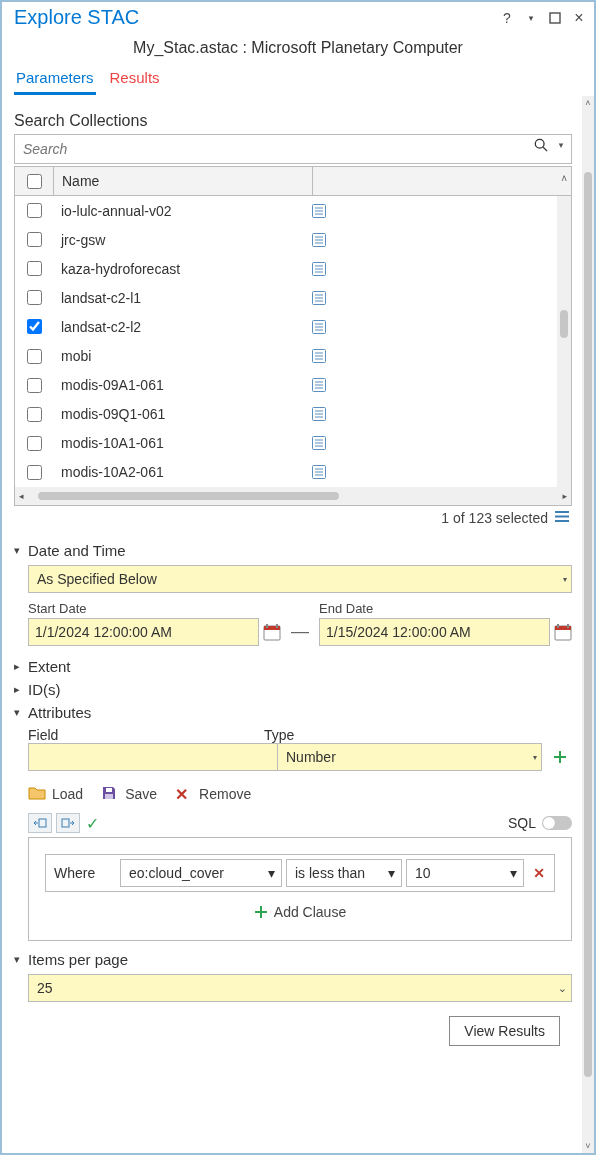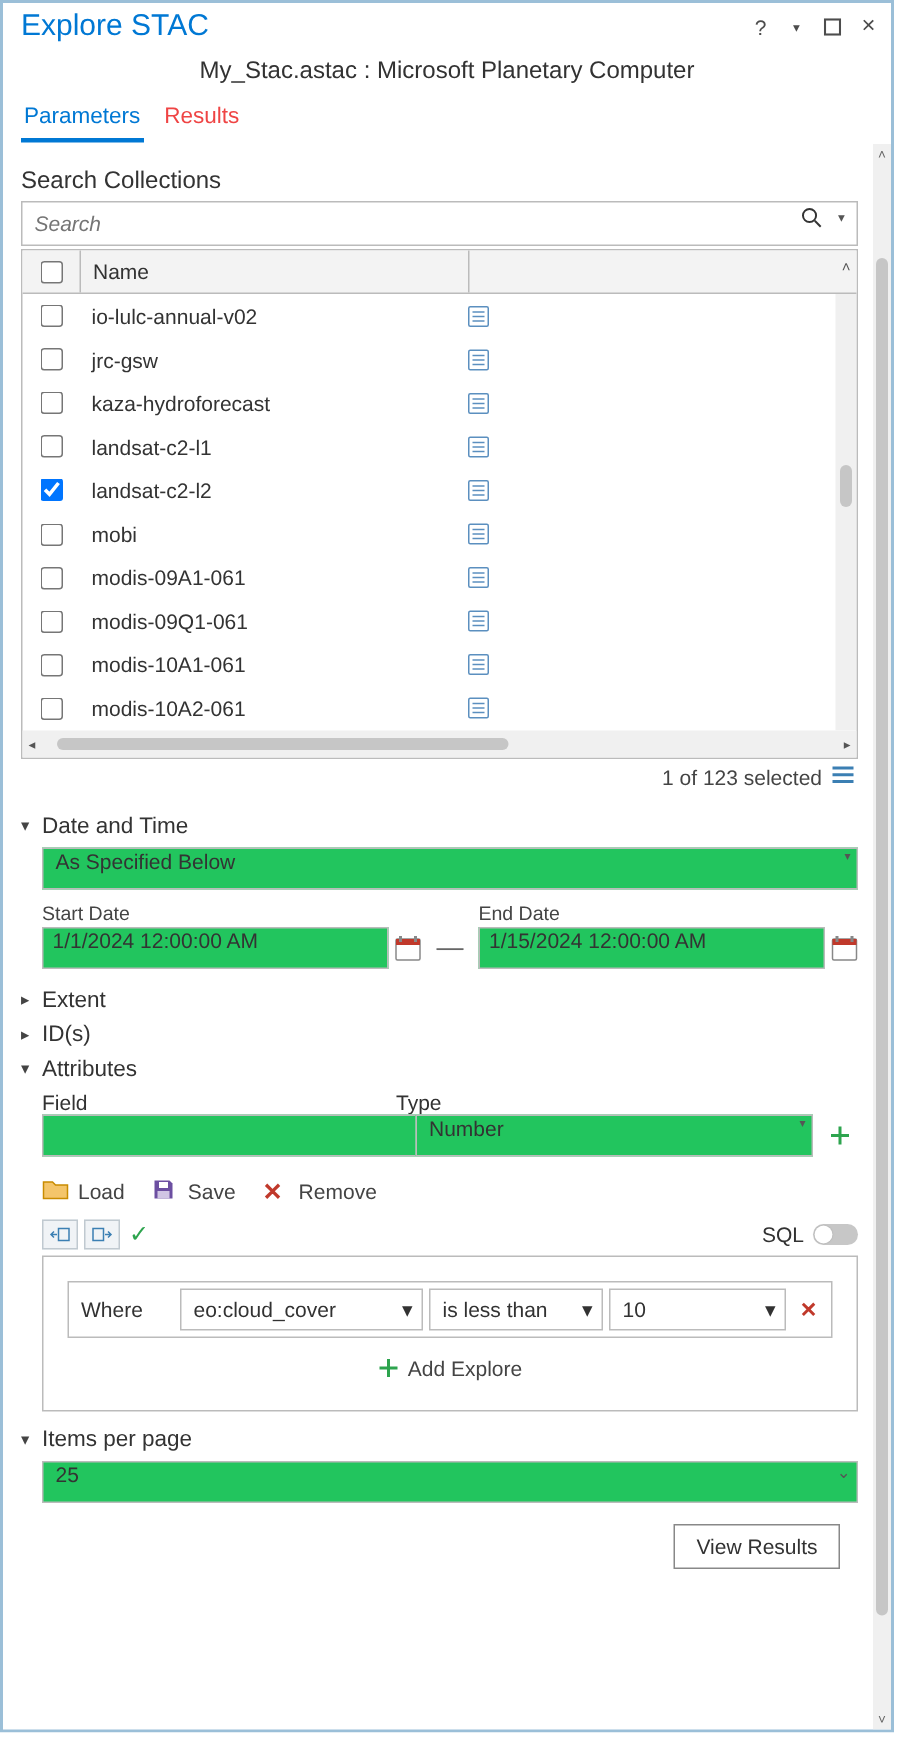--- a/index.html
+++ b/index.html
@@ -63,21 +63,21 @@
   .selstatus{display:flex;justify-content:flex-end;align-items:center;gap:6px;padding:4px 2px 10px}
   .selstatus .icn{width:16px;height:16px}
   .selstatus span{color:#444}
   
   .sect{padding:0 0 0 0}
   .sect-h{display:flex;align-items:center;cursor:pointer;margin:6px 0 6px}
   .sect-h .arr{width:14px;font-size:11px;color:#444}
   .sect-h .txt{font-size:15px;color:#333}
   .sect-body{padding:0 0 0 14px}
   
-  .dropdown,.txtinput{border:1px solid var(--border);background:#22c55e;display:flex;height:26px}
+  .dropdown,.txtinput{border:1px solid var(--border);background:#fef9c3;display:flex;align-items:center;height:26px}
   .dropdown{justify-content:space-between;padding:0 4px 0 8px}
   .dropdown .val{font-size:14px;color:#333}
   .dropdown .dd{font-size:8px;color:#555}
   .txtinput{padding:0 6px}
   .txtinput span{font-size:14px;color:#333}
   .dt-row{display:flex;gap:8px;align-items:flex-end;margin-top:8px}
   .dt-col{flex:1;display:flex;flex-direction:column}
   .dt-col .lbl{font-size:13px;color:#444;margin-bottom:2px}
   .dt-field{display:flex;align-items:center;gap:4px}
   .dt-field .txtinput{flex:1}
@@ -479,21 +479,21 @@
                   <span>10</span>
                   <span class="dd">▾</span>
                 </div>
               <div class="x">✕</div>
             </div>
             <div class="addclause">
               <svg width="14" height="14" viewBox="0 0 14 14">
                   <line x1="7" y1="1" x2="7" y2="13" stroke="#2da44e" stroke-width="2"></line>
                   <line x1="1" y1="7" x2="13" y2="7" stroke="#2da44e" stroke-width="2"></line>
                 </svg>
-              <span>Add Explore</span>
+              <span>Add Clause</span>
             </div>
           </div>
         </div>
       </div>
 
       <div class="sect ipp">
         <div class="sect-h">
           <span class="arr">▾</span>
           <span class="txt">Items per page</span>
         </div>

